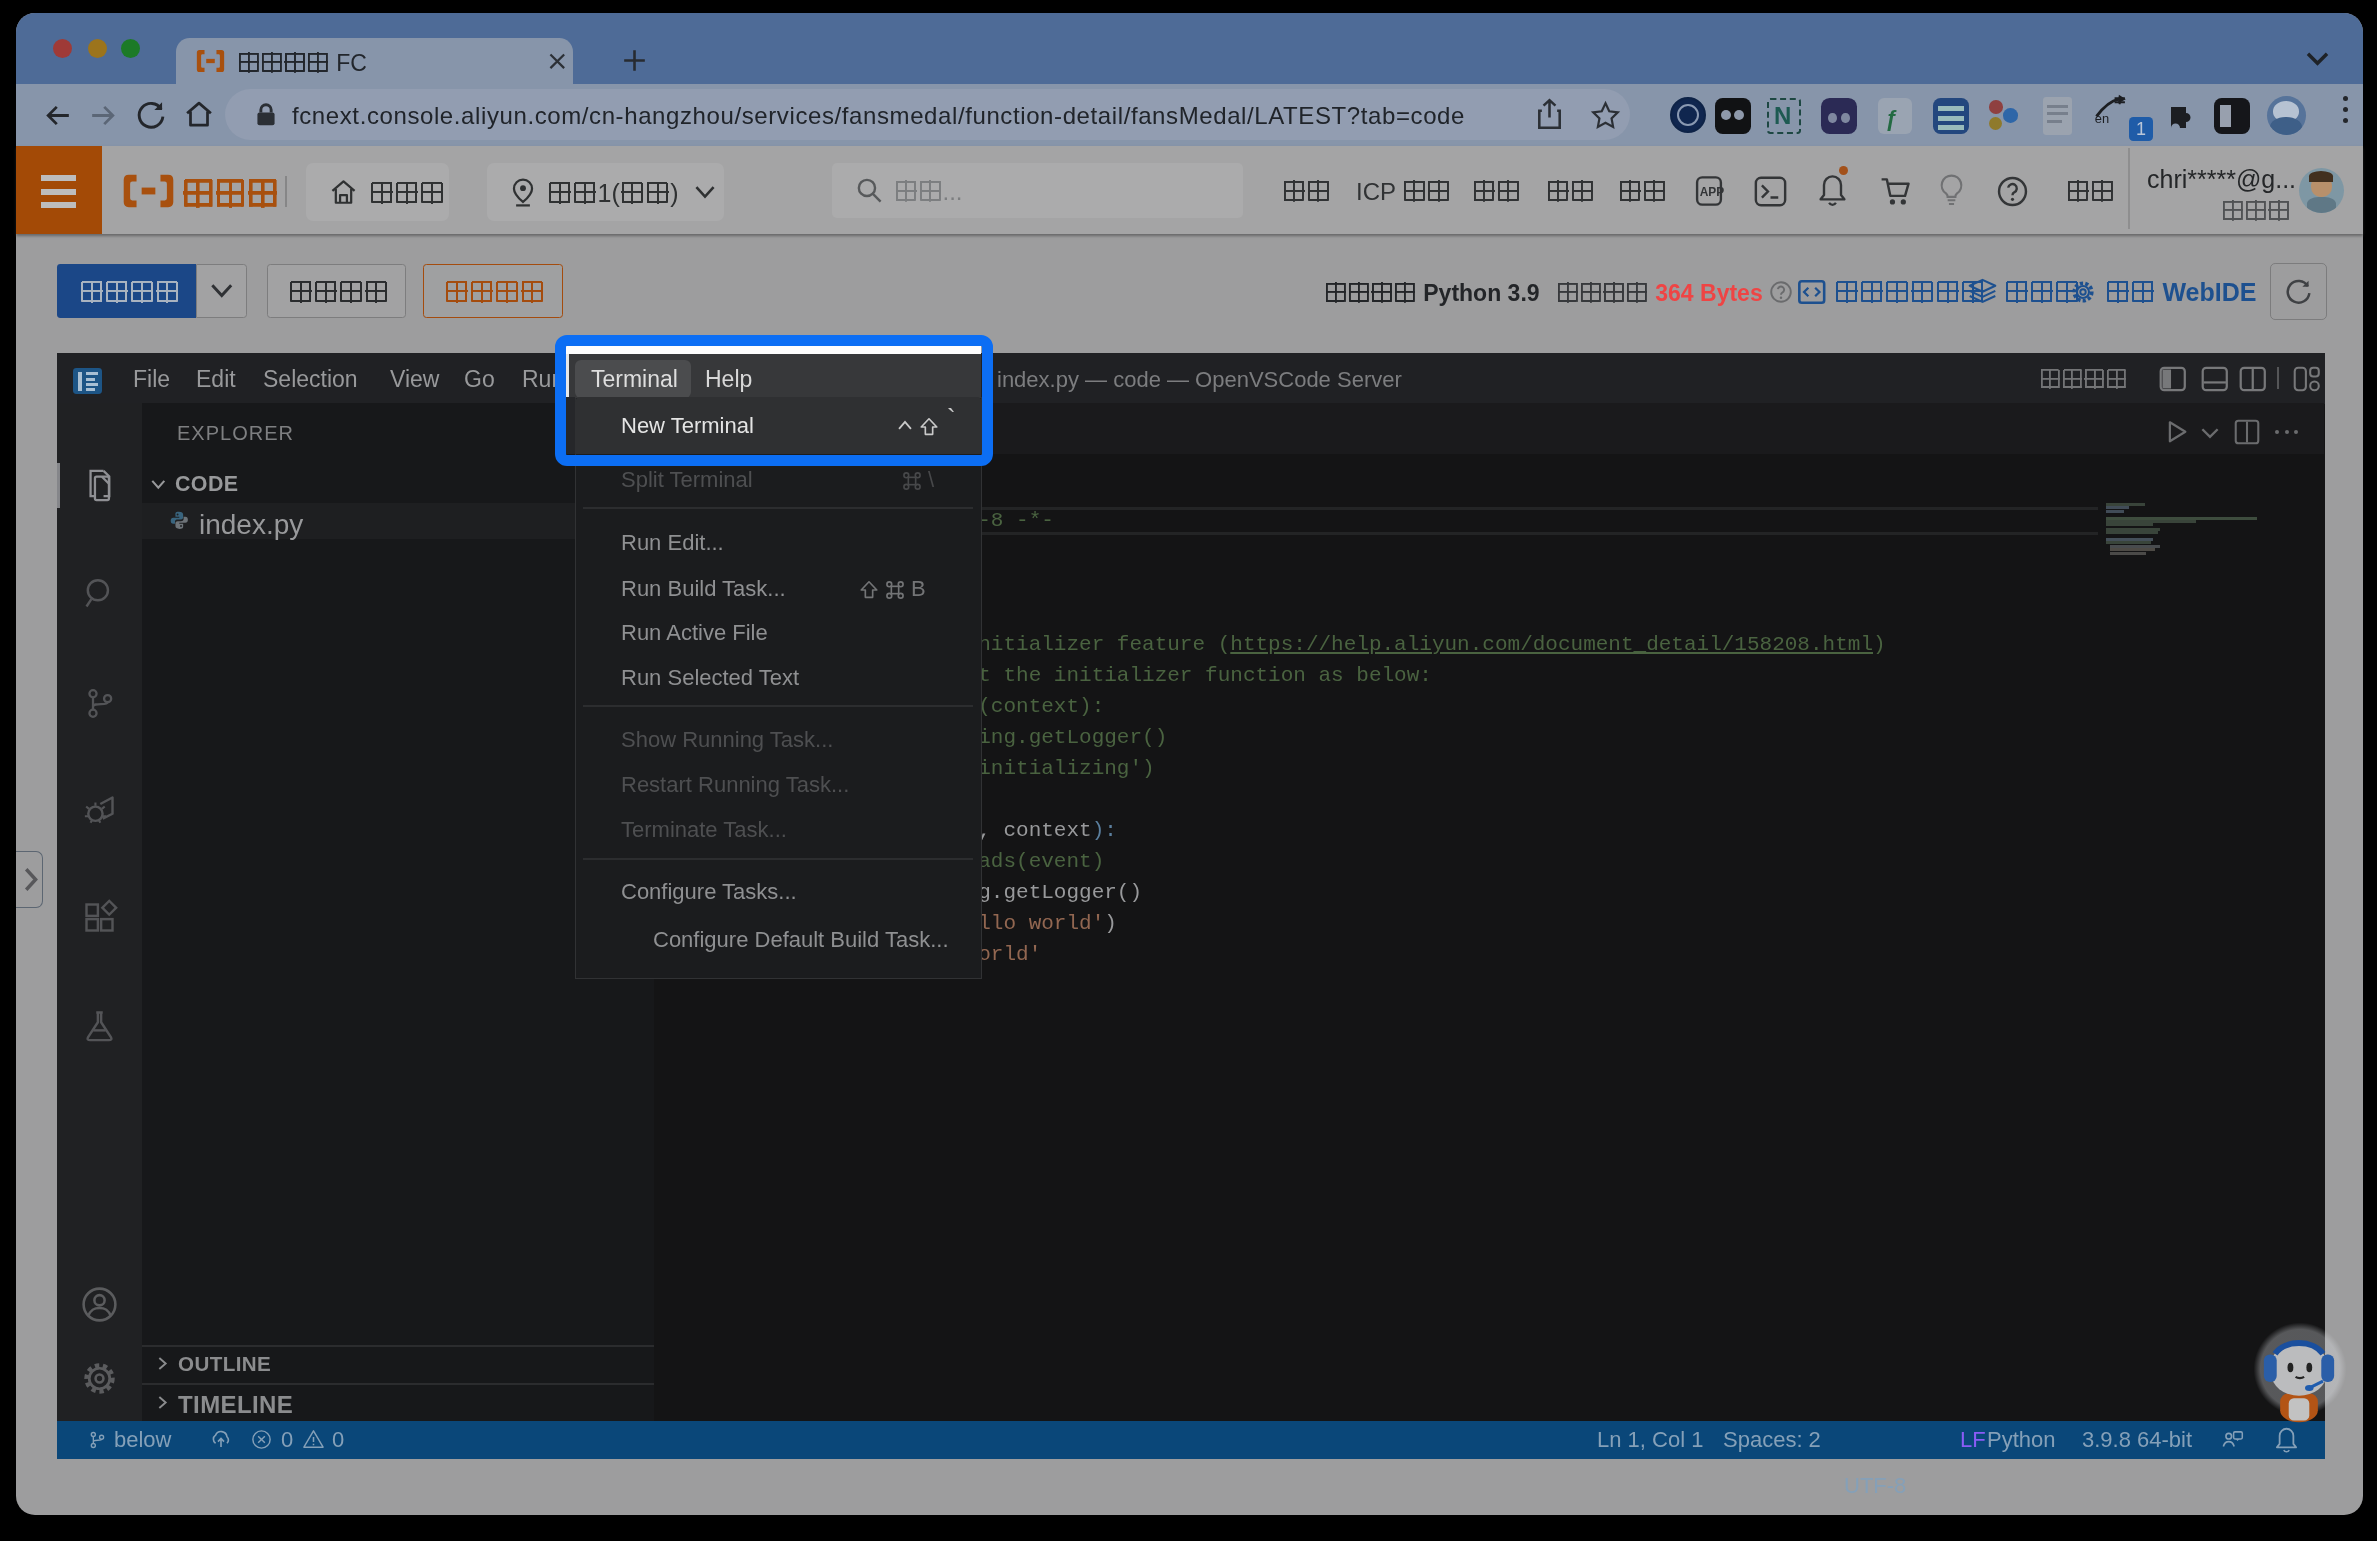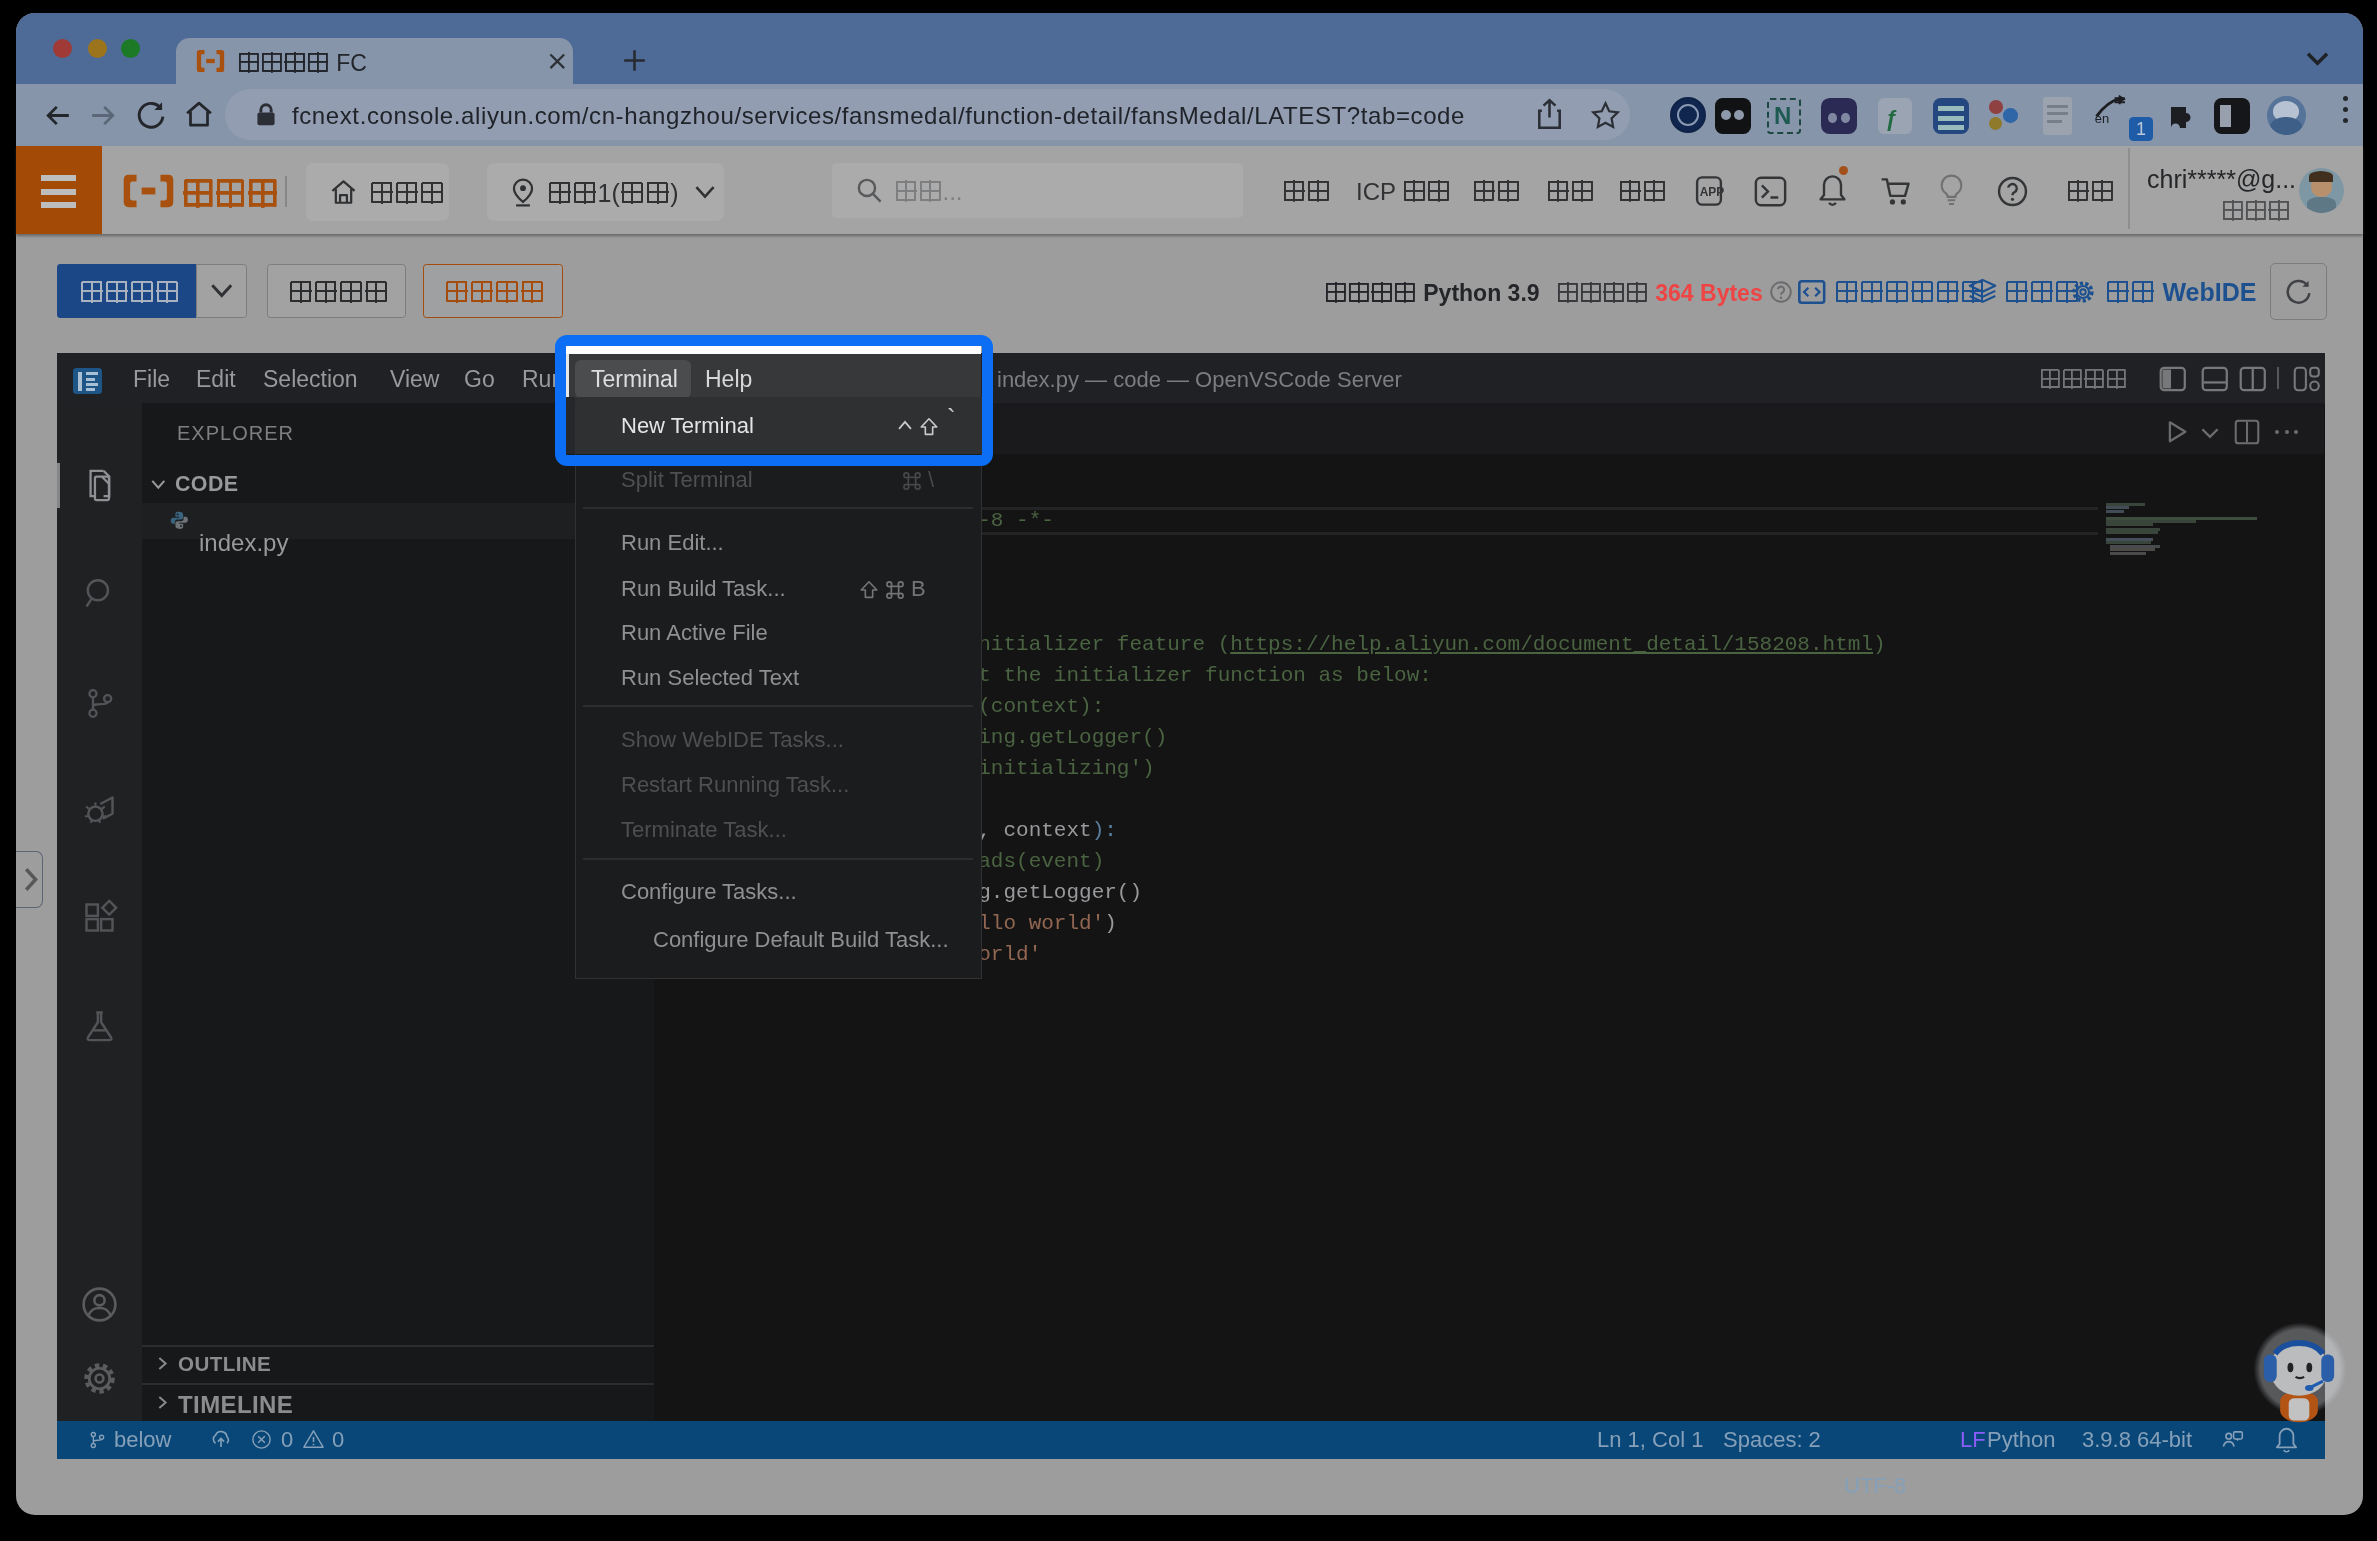--- a/index.html
+++ b/index.html
@@ -323,21 +323,21 @@
 <div class="a" style="left:177px;top:422px;font-size:20px;letter-spacing:1px;color:#7e7f81;">EXPLORER</div>
 <svg class="a" style="left:148px;top:474px;" width="20.6" height="20.6" viewBox="0 0 24 24">
     <path d="M5 8 L12 16 L19 8" stroke="#98999b" stroke-width="2.4" fill="none"></path>
   </svg>
 <div class="a" style="left:175px;top:472px;font-size:21.4px;font-weight:bold;letter-spacing:0.4px;color:#98999b;">CODE</div>
 <div class="a" style="left:142px;top:503px;width:512px;height:36px;background:#1e1f21;"></div>
 <svg class="a" style="left:169px;top:510px;" width="20.6" height="20.6" viewBox="0 0 24 24">
     <path d="M11.5 2 C7 2 7.5 4 7.5 5.5 V8 H12 V9 H5 C3 9 2 10.5 2 12.5 S3 16 5 16 H7 V13.5 C7 11.5 8.5 11 10 11 H14 C15.5 11 16.5 10 16.5 8.5 V5.5 C16.5 3 15 2 11.5 2 Z M10 4.2 a1.1 1.1 0 1 1 0 2.2 a1.1 1.1 0 0 1 0 -2.2" fill="#39647e"></path>
     <path d="M12.5 22 C17 22 16.5 20 16.5 18.5 V16 H12 V15 H19 C21 15 22 13.5 22 11.5 S21 8 19 8 H17 V10.5 C17 12.5 15.5 13 14 13 H10 C8.5 13 7.5 14 7.5 15.5 V18.5 C7.5 21 9 22 12.5 22 Z M14 17.6 a1.1 1.1 0 1 1 0 2.2 a1.1 1.1 0 0 1 0-2.2" fill="#6d7378"></path>
   </svg>
-<div class="a" style="left:199px;top:509px;font-size:24px;color:#98999b;margin-top:20px;">index.py</div>
+<div class="a" style="left:199px;top:509px;font-size:28px;color:#98999b;">index.py</div>
 <div class="a" style="left:142px;top:1345px;width:512px;height:1.7px;background:#2b2c2e;"></div>
 <svg class="a" style="left:153px;top:1354px;" width="19" height="19" viewBox="0 0 24 24">
     <path d="M8 5 L16 12 L8 19" stroke="#8b8c8e" stroke-width="2.4" fill="none"></path>
   </svg>
 <div class="a" style="left:178px;top:1352px;font-size:20.6px;font-weight:bold;letter-spacing:0.4px;color:#8b8c8e;">OUTLINE</div>
 <div class="a" style="left:142px;top:1383px;width:512px;height:1.7px;background:#2b2c2e;"></div>
 <svg class="a" style="left:153px;top:1393px;" width="19" height="19" viewBox="0 0 24 24">
     <path d="M8 5 L16 12 L8 19" stroke="#8b8c8e" stroke-width="2.4" fill="none"></path>
   </svg>
 <div class="a" style="left:178px;top:1391px;font-size:24px;font-weight:bold;letter-spacing:0.4px;color:#8b8c8e;">TIMELINE</div>
@@ -466,21 +466,21 @@
     <rect x="8" y="8" width="8" height="8" fill="none" stroke="#737476" stroke-width="1.8"></rect>
     <circle cx="5.8" cy="5.8" r="2.6" fill="none" stroke="#737476" stroke-width="1.8"></circle>
     <circle cx="18.2" cy="5.8" r="2.6" fill="none" stroke="#737476" stroke-width="1.8"></circle>
     <circle cx="5.8" cy="18.2" r="2.6" fill="none" stroke="#737476" stroke-width="1.8"></circle>
     <circle cx="18.2" cy="18.2" r="2.6" fill="none" stroke="#737476" stroke-width="1.8"></circle>
   </svg>
 <div class="a" style="left:911px;top:576px;font-size:22px;color:#737476;">B</div>
 <div class="a" style="left:621px;top:620px;font-size:22px;color:#8f9092;">Run Active File</div>
 <div class="a" style="left:621px;top:665px;font-size:22px;color:#8f9092;">Run Selected Text</div>
 <div class="a" style="left:583px;top:705px;width:390px;height:1.7px;background:#2c2d2f;"></div>
-<div class="a" style="left:621px;top:727px;font-size:22px;color:#4e4f51;">Show WebIDE Tasks...</div>
+<div class="a" style="left:621px;top:727px;font-size:22px;color:#4e4f51;">Show Running Task...</div>
 <div class="a" style="left:621px;top:772px;font-size:22px;color:#4e4f51;">Restart Running Task...</div>
 <div class="a" style="left:621px;top:817px;font-size:22px;color:#4e4f51;">Terminate Task...</div>
 <div class="a" style="left:583px;top:858px;width:390px;height:1.7px;background:#2c2d2f;"></div>
 <div class="a" style="left:621px;top:879px;font-size:22px;color:#8f9092;">Configure Tasks...</div>
 <div class="a" style="left:653px;top:927px;font-size:22px;color:#8f9092;">Configure Default Build Task...</div>
 
 <div class="a" style="left:555px;top:335px;width:438px;height:131px;border:11px solid #0c6ef4;border-radius:12px;overflow:hidden;">
  <div class="a" style="left:0;top:0;width:415px;height:7.7px;background:#fdfdfd;"></div>
  <div class="a" style="left:0;top:7.7px;width:415px;height:44px;background:#37383a;"></div>
  <div class="a" style="left:0;top:7.7px;width:3.4px;height:44px;background:#e8e8e8;"></div>

